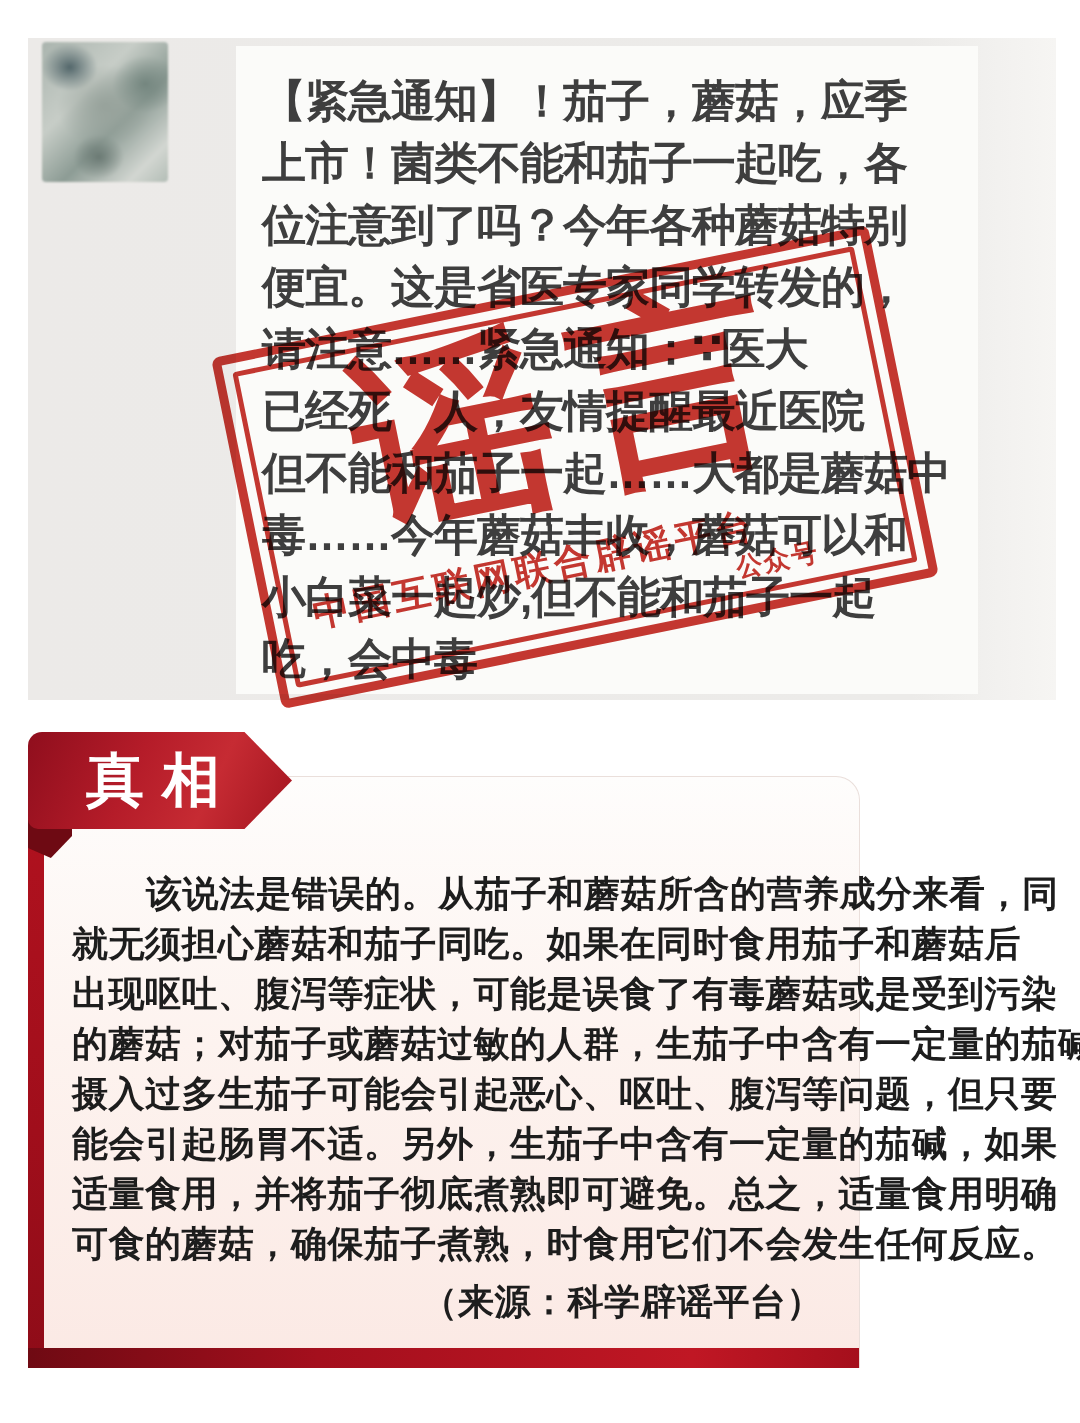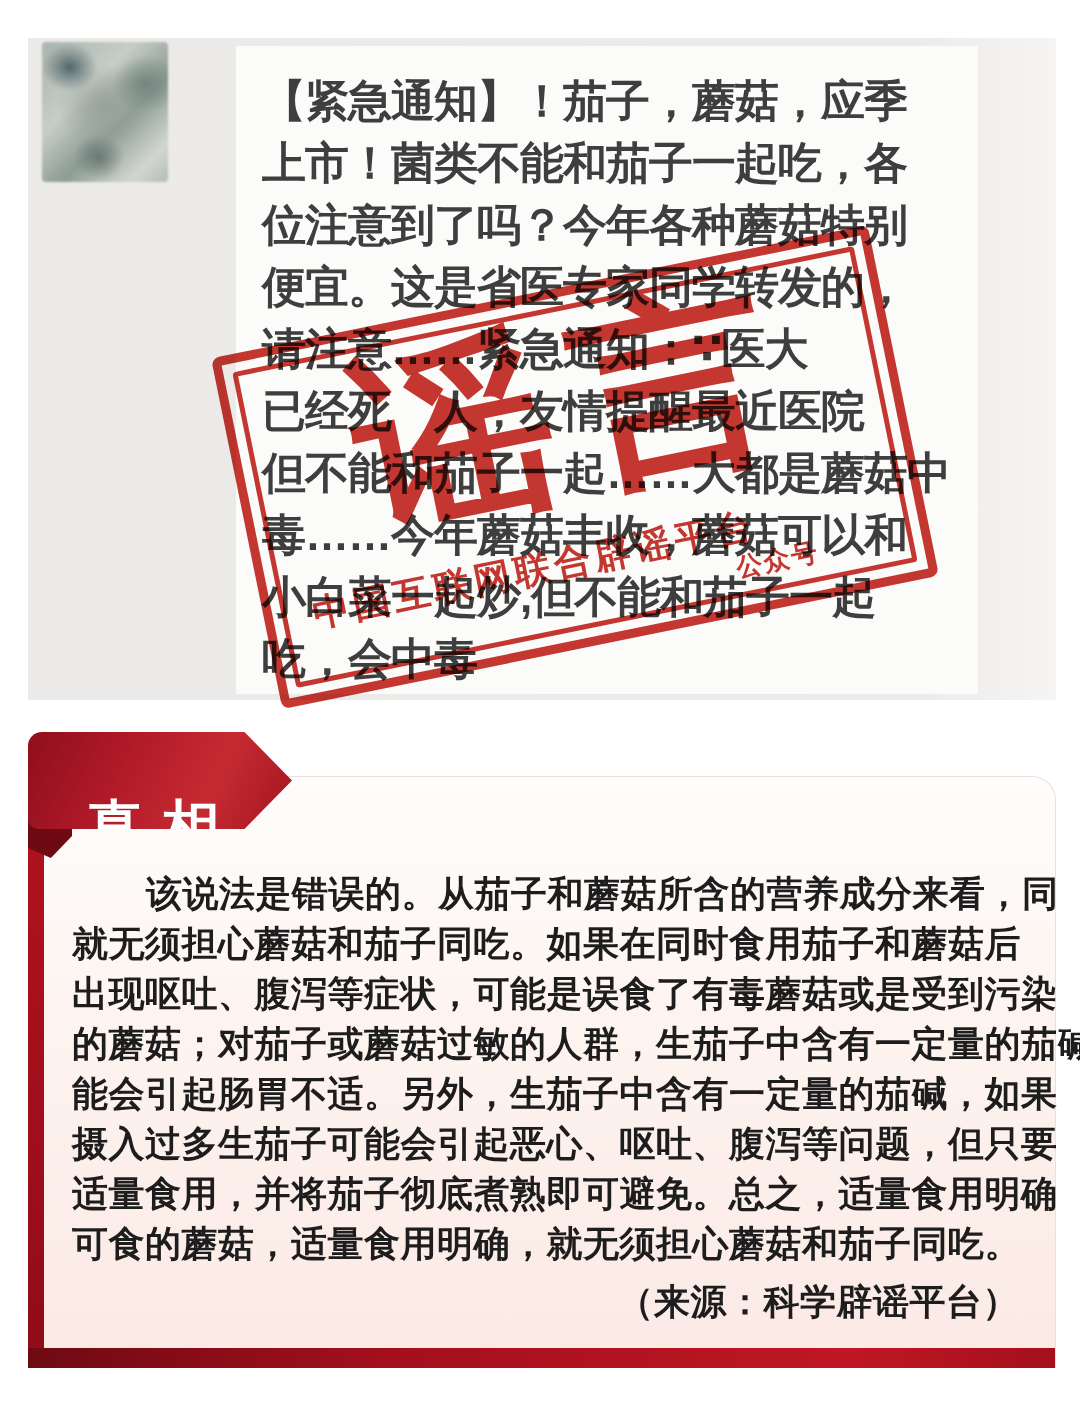--- a/index.html
+++ b/index.html
@@ -30,21 +30,21 @@
   .stamp::after{content:"";position:absolute;inset:9px;border:5px solid #c1271f;border-radius:4px;}
   .stamp-main{margin-top:10px;text-align:center;font-size:198px;line-height:1.04;
               font-weight:900;color:#c1271f;letter-spacing:26px;padding-left:26px;
               font-family:"Liberation Sans","DejaVu Sans",sans-serif;}
   .stamp-sub{position:absolute;left:40px;top:238px;font-size:37px;font-weight:800;
              color:#c1271f;letter-spacing:4px;white-space:nowrap;}
   .stamp-sub2{position:absolute;right:104px;top:284px;font-size:26px;font-weight:800;
               color:#c1271f;letter-spacing:2px;white-space:nowrap;}
 
   
-  .truth-panel{position:absolute;left:28px;top:776px;width:1028px;height:592px;
+  .truth-panel{position:absolute;left:28px;top:776px;width:832px;height:592px;
                background:linear-gradient(180deg,#fefdfc 0%,#fdf3ef 45%,#fbe9e4 100%);
                border:1px solid #eadfdb;border-left:none;border-bottom:none;
                border-top-right-radius:24px;box-sizing:border-box;}
   .panel-left-border{position:absolute;left:0;top:0;bottom:0;width:16px;
                background:linear-gradient(180deg,#b2121f 0%,#a00e1b 60%,#8e0c18 100%);z-index:1;}
   .bottom-bar{position:absolute;left:0;right:0;bottom:0;height:20px;z-index:2;
                background:linear-gradient(90deg,#6f0a13 0%,#a40f1d 35%,#c01724 80%,#a50f1c 100%);}
   .truth-text{position:absolute;left:44px;right:26px;top:92px;z-index:1;}
   .truth-text div{font-size:36px;line-height:50px;font-weight:600;color:#1d1d1d;
                   letter-spacing:.5px;white-space:nowrap;
@@ -54,21 +54,21 @@
                font-size:36px;line-height:50px;font-weight:600;color:#1d1d1d;
                font-family:"Liberation Serif","DejaVu Serif",serif;}
 
   
   .ribbon{position:absolute;left:28px;top:732px;width:264px;height:97px;z-index:4;
           background:linear-gradient(115deg,#8f0e1d 0%,#b51c29 40%,#c62b33 68%,#a3141f 100%);
           clip-path:polygon(0 0,82% 0,100% 50%,82% 100%,0 100%);
           border-radius:14px 0 0 10px;}
   .ribbon span{display:block;line-height:97px;padding-left:58px;letter-spacing:18px;
           font-size:58px;font-weight:900;color:#ffffff;
-          font-family:"Liberation Serif","DejaVu Serif",serif;margin-top:47px;}
+          font-family:"Liberation Serif","DejaVu Serif",serif;}
   .ribbon-fold{position:absolute;left:28px;top:820px;width:44px;height:38px;z-index:3;
           background:#6e0a13;border-radius:0 0 0 12px;
           clip-path:polygon(0 0,100% 0,100% 42%,52% 100%,0 74%);}
 </style>
 </head>
 <body>
 
 <div class="canvas">
 
   <section class="chat">
@@ -94,24 +94,24 @@
     </div>
   </section>
 
   <section class="truth-panel">
     <div class="panel-left-border"></div>
     <div class="truth-text">
       <div>该说法是错误的。从茄子和蘑菇所含的营养成分来看，同</div>
       <div>就无须担心蘑菇和茄子同吃。如果在同时食用茄子和蘑菇后</div>
       <div>出现呕吐、腹泻等症状，可能是误食了有毒蘑菇或是受到污染</div>
       <div>的蘑菇；对茄子或蘑菇过敏的人群，生茄子中含有一定量的茄碱</div>
+      <div>摄入过多生茄子可能会引起恶心、呕吐、腹泻等问题，但只要</div>
       <div>能会引起肠胃不适。另外，生茄子中含有一定量的茄碱，如果</div>
-      <div>摄入过多生茄子可能会引起恶心、呕吐、腹泻等问题，但只要</div>
       <div>适量食用，并将茄子彻底煮熟即可避免。总之，适量食用明确</div>
-      <div>可食的蘑菇，适量食用明确，就无须担心蘑菇和茄子同吃。</div>
+      <div>可食的蘑菇，确保茄子煮熟，时食用它们不会发生任何反应。</div>
       <div class="source-line">（来源：科学辟谣平台）</div>
     </div>
     <div class="bottom-bar"></div>
   </section>
 
   <div class="ribbon-fold"></div>
   <div class="ribbon">
     <span>真相</span>
   </div>
 

